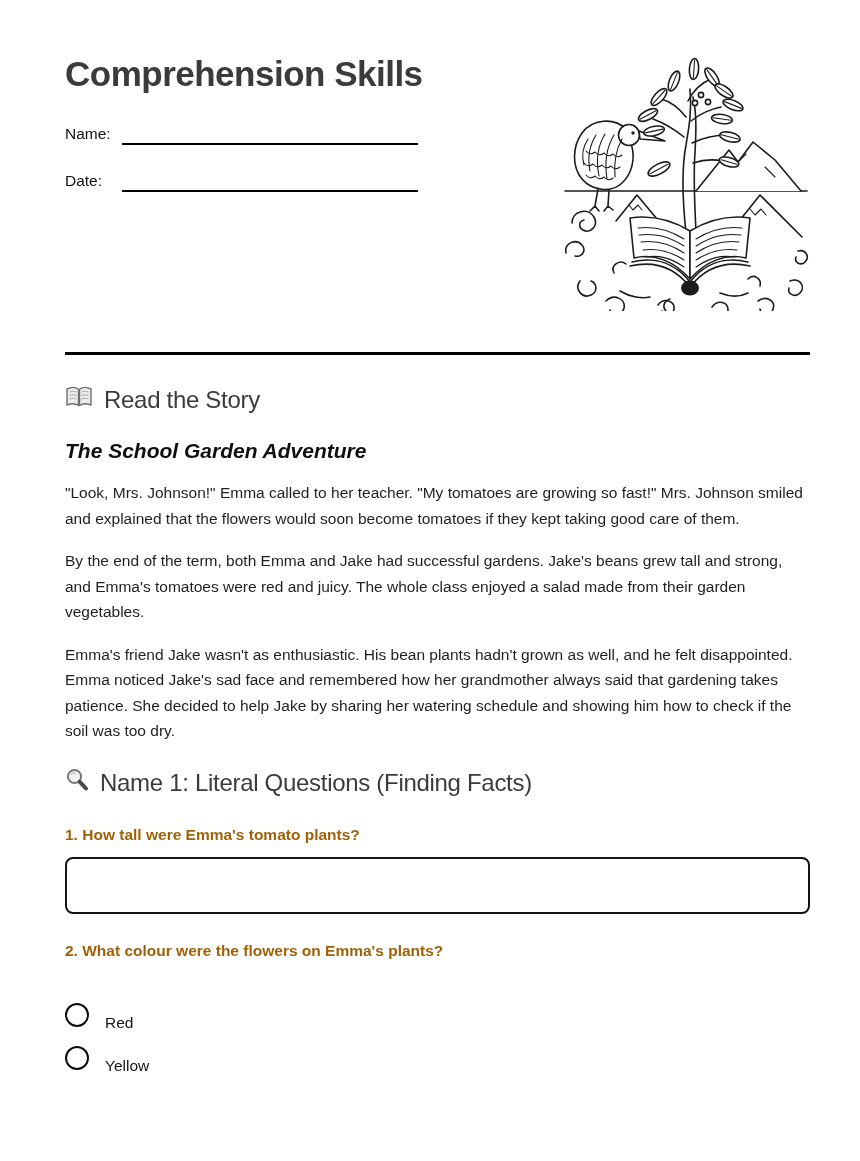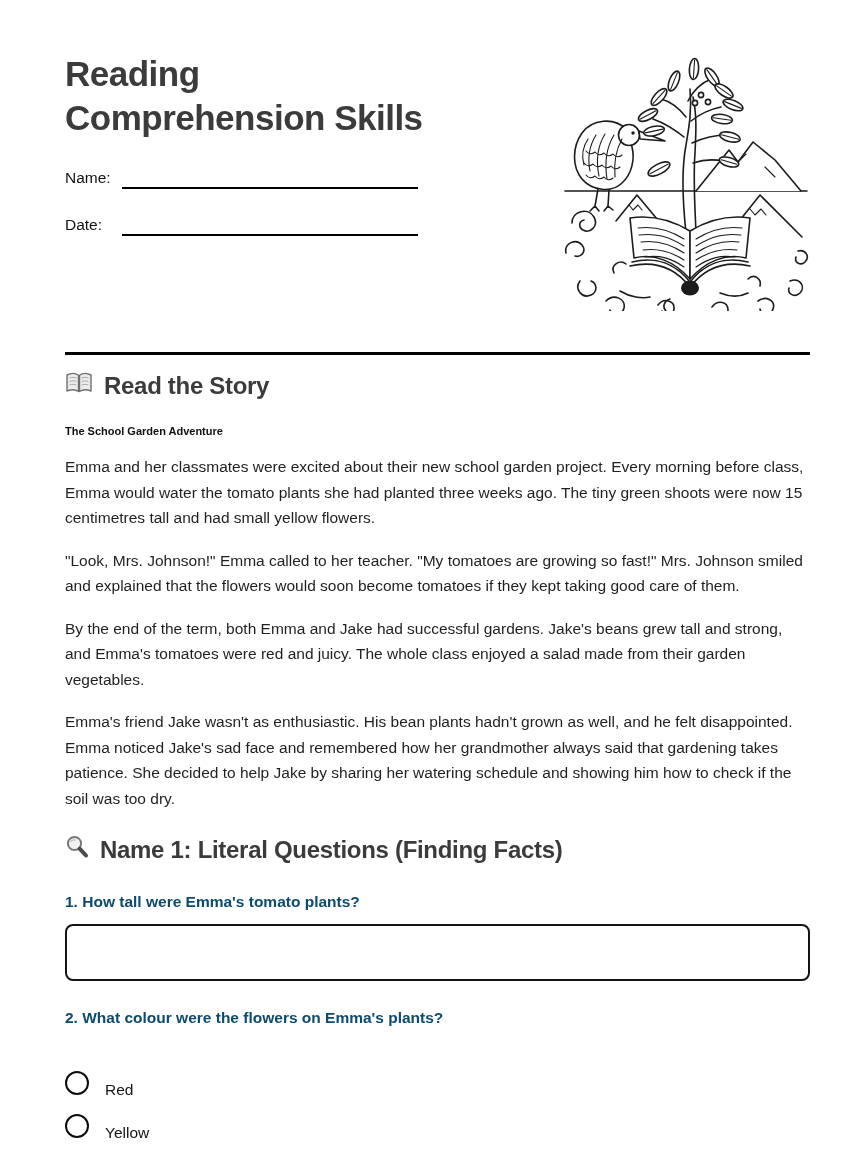--- a/index.html
+++ b/index.html
@@ -21,32 +21,32 @@
   .field-label { font-weight: 400; font-size: 15.5px; color: #111; width: 57px; line-height: 22px; }
   .field-line { display: inline-block; width: 296px; height: 20px; border-bottom: 2px solid #000; }
   .illustration { margin-top: 55px; flex: 0 0 auto; }
 
   
   .rule { height: 3px; background: #000; margin-top: 41px; }
 
   
   h2.section-heading {
     display: flex; align-items: center; gap: 11px;
-    font-size: 24px; font-weight: 700; color: #3b3b3b;
-    letter-spacing: -0.3px; margin: 17px 0 0 0;
+    font-size: 24px; font-weight: 400; color: #3b3b3b;
+    letter-spacing: -0.3px; margin: 31px 0 0 0;
   }
   h2.part-heading { margin-top: 24px; }
   .h2-icon { flex: 0 0 auto; display: inline-block; }
 
   
-  .story-title { font-weight: 700; font-size: 11px; color: #101010; margin: 25px 0 0 0; }
+  .story-title { font-weight: 700; font-size: 21px; color: #101010; margin: 25px 0 0 0; font-style: italic; }
   .story-para { font-size: 15.5px; line-height: 25.5px; margin: 17px 0 0 0; color: #1f1f1f; }
 
   
-  .question { font-weight: 700; font-size: 15.5px; color: #0c4a6e; margin: 26px 0 0 0; line-height: 21px; }
+  .question { font-weight: 700; font-size: 15.5px; color: #a16207; margin: 26px 0 0 0; line-height: 21px; }
   .answer-box {
     margin-top: 12px; height: 53px; background: #fff;
     border: 2px solid #141414; border-radius: 8px; cursor: text;
   }
   .radio-group { margin-top: 42px; }
   .radio-row { display: flex; align-items: center; gap: 16px; height: 25px; margin-bottom: 18px; cursor: pointer; }
   .radio-circle {
     box-sizing: content-box; width: 20px; height: 20px;
     border: 2.5px solid #0d0d0d; border-radius: 50%; background: #fff; flex: 0 0 auto;
   }
@@ -57,21 +57,20 @@
   svg .thin { stroke-width: 1.1; }
 </style>
 </head>
 <body>
 
 <div class="page">
 
   <header class="header">
     <div class="header-left">
       <h1 class="page-title">
-        <div>Reading</div>
         <div>Comprehension Skills</div>
       </h1>
       <div class="field-row">
         <span class="field-label">Name:</span>
         <span class="field-line"></span>
       </div>
       <div class="field-row">
         <span class="field-label">Date:</span>
         <span class="field-line"></span>
       </div>
@@ -207,21 +206,20 @@
         <svg width="28" height="22" viewBox="0 0 28 22" aria-hidden="true">
           <path d="M2 3 C6 1 10.5 1 13.5 3.2 L13.5 19.5 C10.5 17.5 6 17.5 2 19 Z" fill="#ececec" stroke="#6f6f6f" stroke-width="1.4" stroke-linejoin="round"></path>
           <path d="M26 3 C22 1 17.5 1 14.5 3.2 L14.5 19.5 C17.5 17.5 22 17.5 26 19 Z" fill="#ececec" stroke="#6f6f6f" stroke-width="1.4" stroke-linejoin="round"></path>
           <path d="M4.5 6 C7.5 5 10 5.2 11.5 6.2 M4.5 9.5 C7.5 8.5 10 8.7 11.5 9.7 M4.5 13 C7.5 12 10 12.2 11.5 13.2" fill="none" stroke="#a8a8a8" stroke-width="1"></path>
           <path d="M23.5 6 C20.5 5 18 5.2 16.5 6.2 M23.5 9.5 C20.5 8.5 18 8.7 16.5 9.7 M23.5 13 C20.5 12 18 12.2 16.5 13.2" fill="none" stroke="#a8a8a8" stroke-width="1"></path>
         </svg>
       </span>
       <span>Read the Story</span>
     </h2>
     <p class="story-title">The School Garden Adventure</p>
-    <p class="story-para">Emma and her classmates were excited about their new school garden project. Every morning before class, Emma would water the tomato plants she had planted three weeks ago. The tiny green shoots were now 15 centimetres tall and had small yellow flowers.</p>
     <p class="story-para">"Look, Mrs. Johnson!" Emma called to her teacher. "My tomatoes are growing so fast!" Mrs. Johnson smiled and explained that the flowers would soon become tomatoes if they kept taking good care of them.</p>
     <p class="story-para">By the end of the term, both Emma and Jake had successful gardens. Jake's beans grew tall and strong, and Emma's tomatoes were red and juicy. The whole class enjoyed a salad made from their garden vegetables.</p>
     <p class="story-para">Emma's friend Jake wasn't as enthusiastic. His bean plants hadn't grown as well, and he felt disappointed. Emma noticed Jake's sad face and remembered how her grandmother always said that gardening takes patience. She decided to help Jake by sharing her watering schedule and showing him how to check if the soil was too dry.</p>
   </section>
 
   <section>
     <h2 class="section-heading part-heading">
       <span class="h2-icon">
         <svg width="24" height="24" viewBox="0 0 24 24" aria-hidden="true">
           <circle cx="9.5" cy="8.5" r="6.6" fill="#f2f2f2" stroke="#787878" stroke-width="2"></circle>

